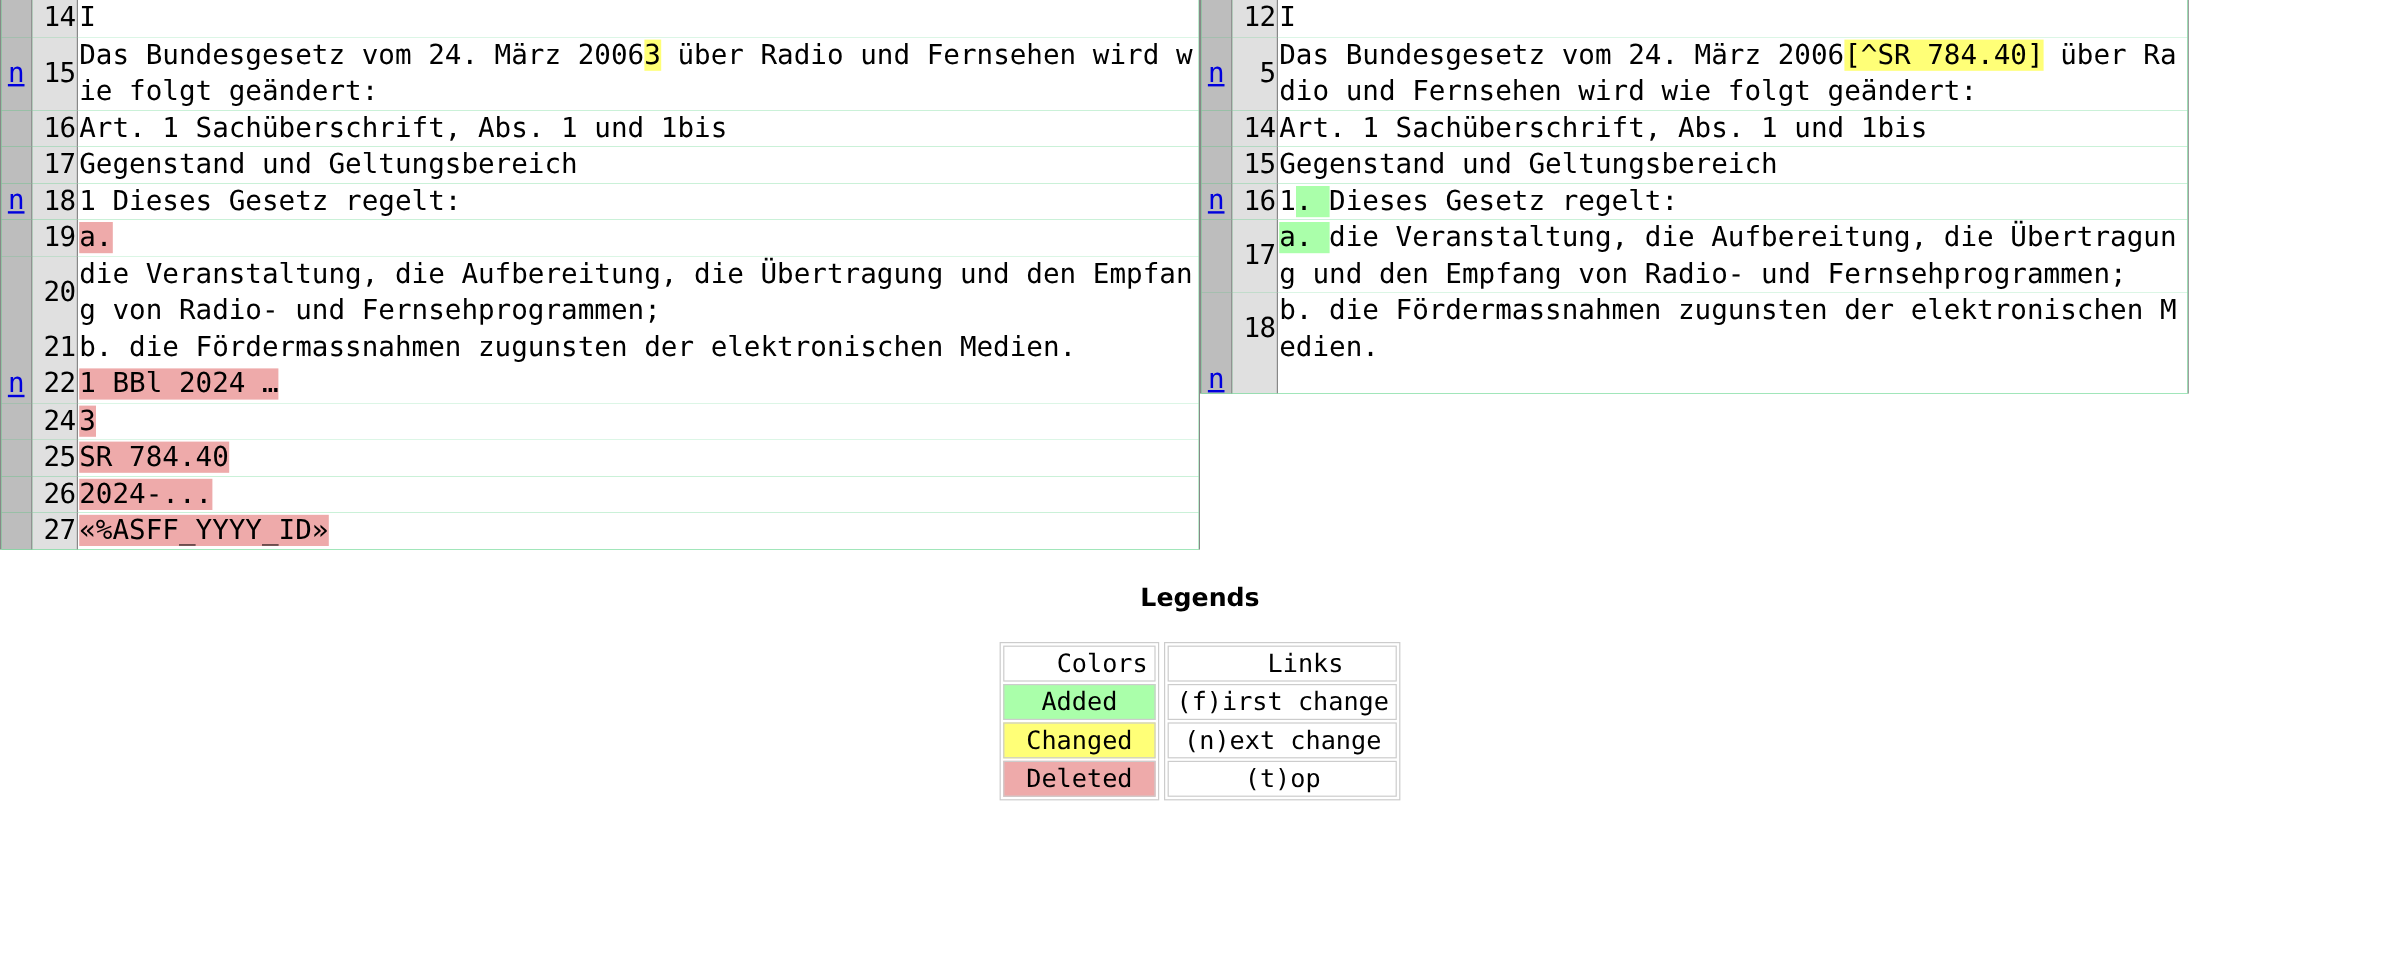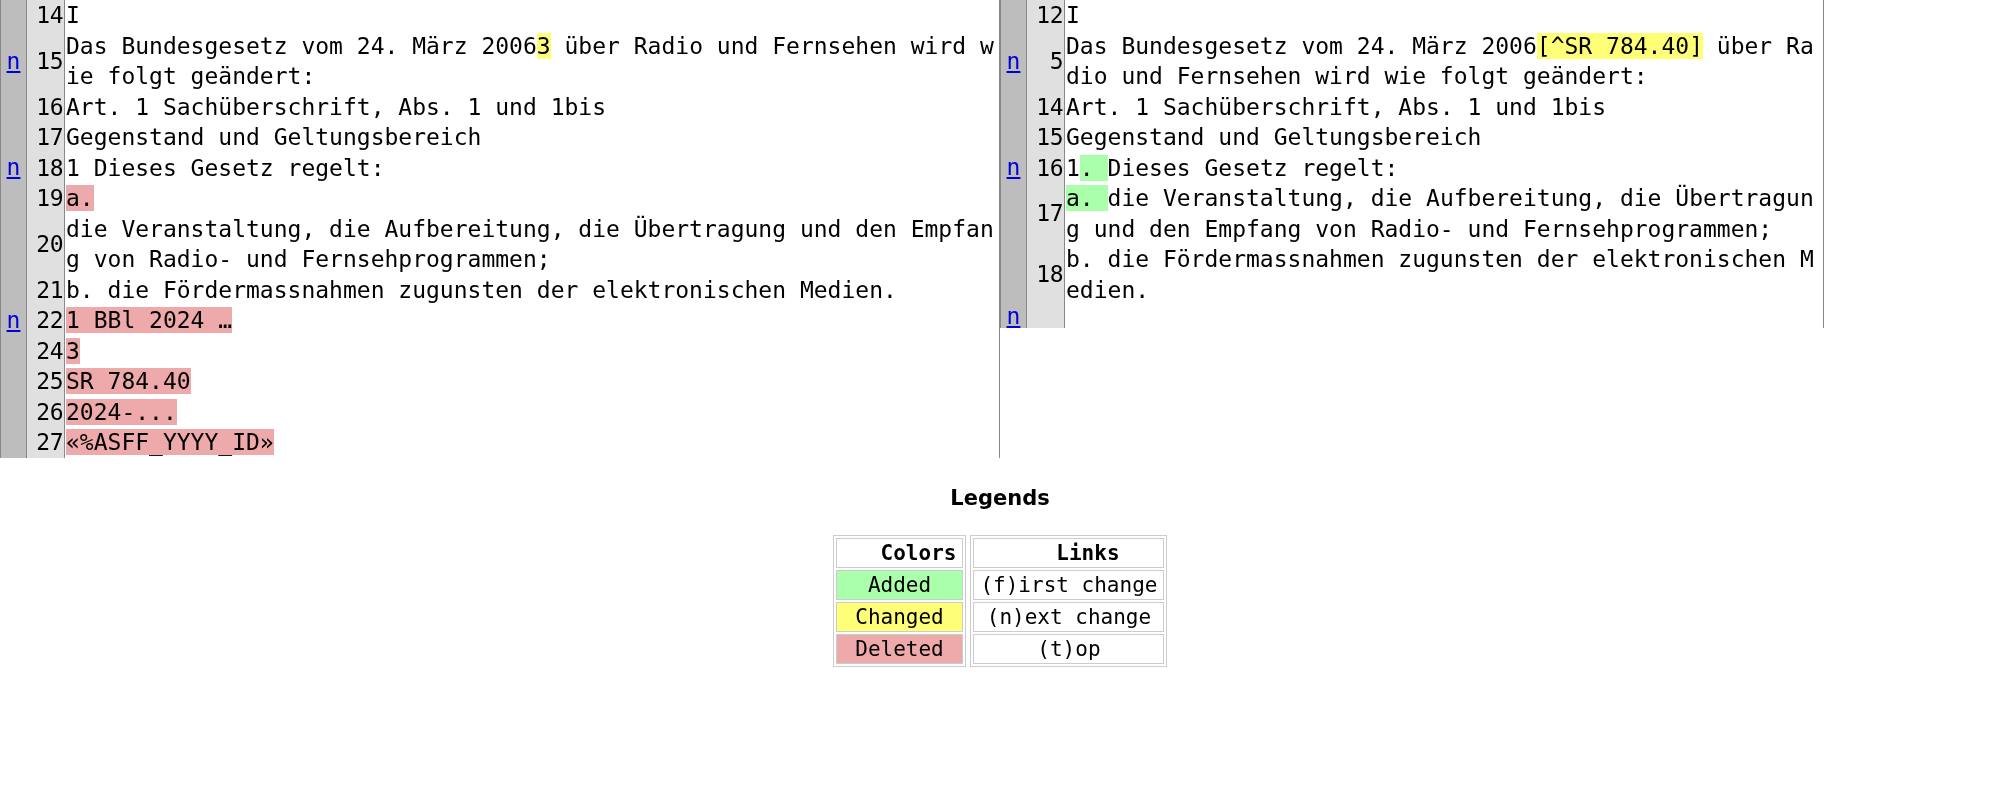--- a/index.html
+++ b/index.html
@@ -129,21 +129,21 @@
     border: 1px solid #cccccc;
     font-family: "DejaVu Sans Mono", "Liberation Mono", monospace;
     font-size: 21px;
     line-height: 26px;
     padding: 1px 6px;
     color: #000000;
     text-align: center;
     white-space: nowrap;
   }
   table.legend th {
-    font-weight: bold;
+    font-weight: normal;
     padding-left: 44px;
   }
   table.legend.links td {
     text-align: center;
   }
   table.legend.links th {
     text-align: center;
   }
 </style>
 </head>

